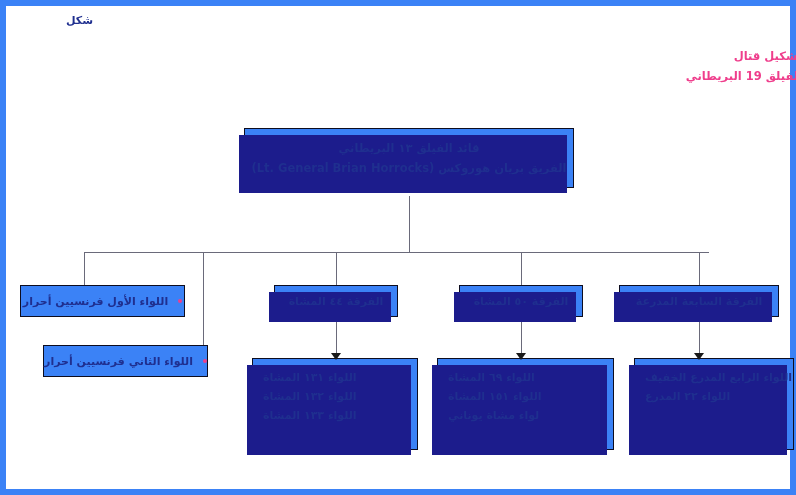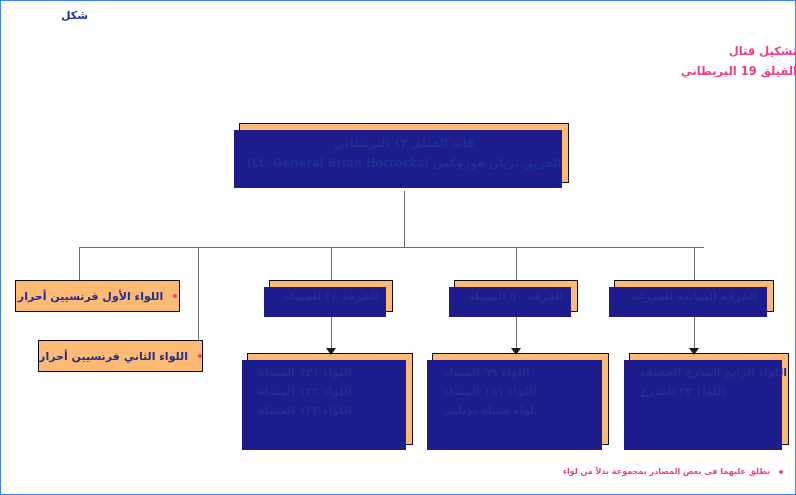--- a/index.html
+++ b/index.html
@@ -12,21 +12,21 @@
     background: #ffffff;
     font-family: "DejaVu Sans", "Liberation Sans", sans-serif;
     overflow: hidden;
     position: relative;
   }
   #sheet {
     position: absolute;
     left: 0; top: 0;
     width: 796px;
     height: 495px;
-    border: 1px solid #3b82f6;
+    border: 6px solid #3b82f6;
     box-sizing: border-box;
     background: #ffffff;
   }
 
   
   .fig-label {
     position: absolute;
     left: 60px; top: 8px;
     font-size: 11px;
     font-weight: bold;
@@ -45,21 +45,21 @@
     font-weight: bold;
     font-size: 11.5px;
     line-height: 20px;
     white-space: nowrap;
   }
 
   
   .box {
     position: absolute;
     box-sizing: border-box;
-    background: #fdba74;
+    background: #3b82f6;
     border: 1.5px solid #0d0d1f;
     direction: rtl;
     z-index: 5;
   }
   
   .box::after {
     content: "";
     position: absolute;
     left: -6px;
     top: 6px;
@@ -268,18 +268,14 @@
     </div>
   </div>
 
   <div class="box list-box" id="list-7">
     <div class="box-inner">
       <div class="box-line">اللواء الرابع المدرع الخفيف</div>
       <div class="box-line">اللواء ٢٢ المدرع</div>
     </div>
   </div>
 
-  <div class="footnote">
-    <span class="bullet"></span>
-    <span class="fn-text">يطلق عليهما فى بعض المصادر بمجموعة بدلاً من لواء</span>
-  </div>
 
 </div>
 
 </body></html>

